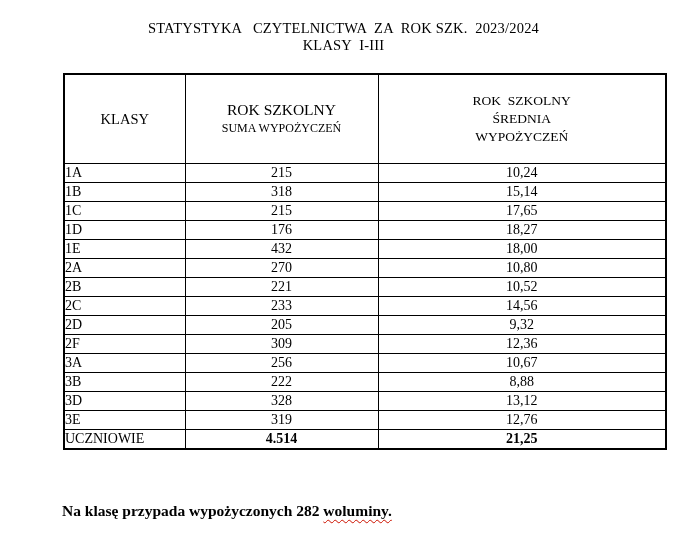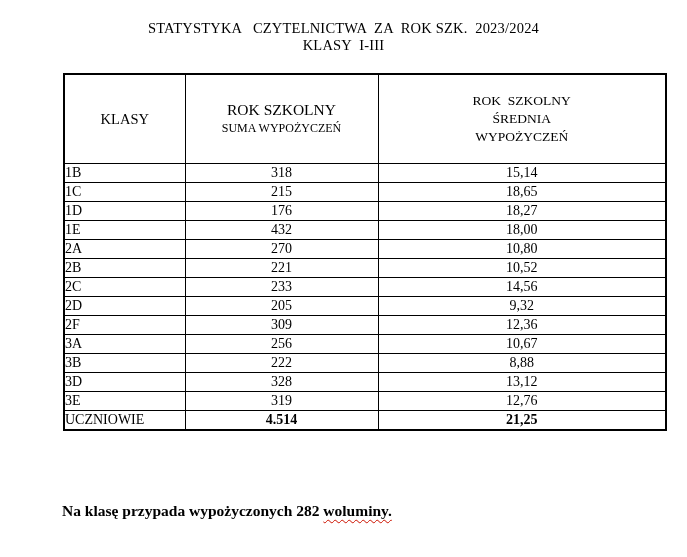--- a/index.html
+++ b/index.html
@@ -111,28 +111,33 @@
         </th>
         <th>
           <span class="hdr-line hdr-small">ROK  SZKOLNY</span>
           <span class="hdr-line hdr-small">ŚREDNIA</span>
           <span class="hdr-line hdr-small">WYPOŻYCZEŃ</span>
         </th>
       </tr>
     </thead>
     <tbody id="tbody">
         <tr class="data-row">
+          <td class="cell-class">1A</td>
+          <td class="cell-num">215</td>
+          <td class="cell-num">10,24</td>
+        </tr>
+        <tr class="data-row">
           <td class="cell-class">1B</td>
           <td class="cell-num">318</td>
           <td class="cell-num">15,14</td>
         </tr>
         <tr class="data-row">
           <td class="cell-class">1C</td>
           <td class="cell-num">215</td>
-          <td class="cell-num">18,65</td>
+          <td class="cell-num">17,65</td>
         </tr>
         <tr class="data-row">
           <td class="cell-class">1D</td>
           <td class="cell-num">176</td>
           <td class="cell-num">18,27</td>
         </tr>
         <tr class="data-row">
           <td class="cell-class">1E</td>
           <td class="cell-num">432</td>
           <td class="cell-num">18,00</td>

